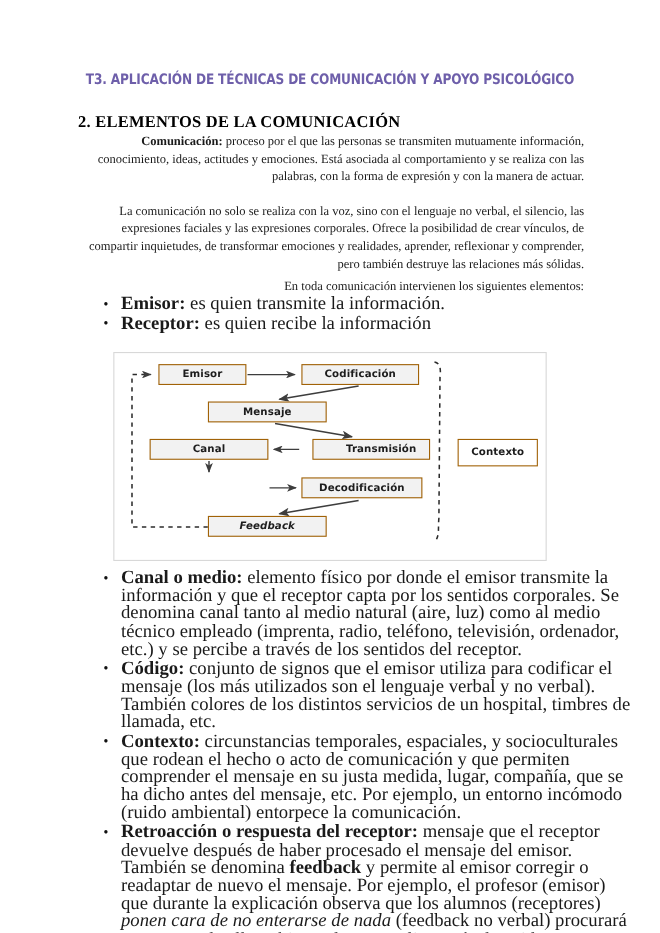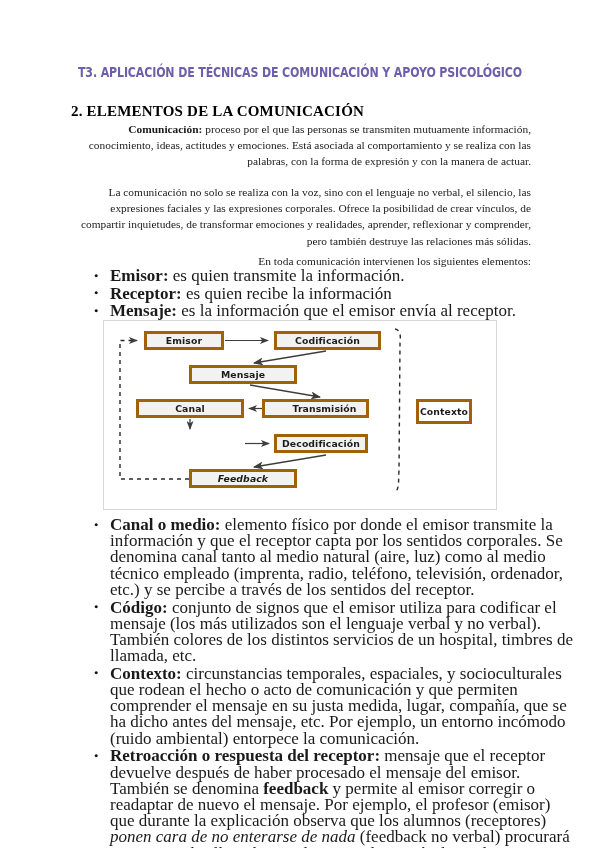--- a/index.html
+++ b/index.html
@@ -106,44 +106,44 @@
     width: 394px;
     height: 190px;
     background: #ffffff;
     border: 1px solid #d8d8d8;
     box-sizing: border-box;
   }
   .diagram svg { display: block; }
   .dbox {
     position: absolute;
     box-sizing: border-box;
-    border: 3px solid #a16207;
+    border: 1px solid #a16207;
     background: #f2f2f2;
     font-family: "DejaVu Sans", "Liberation Sans", sans-serif;
     font-weight: bold;
     font-size: 9.3px;
     color: #1c1c1c;
     display: flex;
     align-items: center;
     justify-content: center;
     text-align: center;
     letter-spacing: 0.1px;
   }
   .dbox.italic { font-style: italic; }
   .dbox.plain  { background: #ffffff; }
 
   .b-emisor        { left: 40px;  top: 10px;  width: 80px;  height: 19px; }
   .b-codificacion  { left: 170px; top: 10px;  width: 107px; height: 19px; }
   .b-mensaje       { left: 85px;  top: 44px;  width: 108px; height: 19px; }
   .b-canal         { left: 32px;  top: 78px;  width: 108px; height: 19px; }
-  .b-transmision   { left: 158px; top: 78px;  width: 107px; height: 19px; padding-left: 18px; }
+  .b-transmision   { left: 180px; top: 78px;  width: 107px; height: 19px; padding-left: 18px; }
   .b-receptor      { left: 32px;  top: 113px; width: 108px; height: 19px; }
-  .b-decodificacion{ left: 170px; top: 113px; width: 94px; height: 19px; }
+  .b-decodificacion{ left: 170px; top: 113px; width: 110px; height: 19px; }
   .b-feedback      { left: 85px;  top: 148px; width: 108px; height: 19px; }
-  .b-contexto      { left: 312px; top: 78px;  width: 56px;  height: 25px; }
+  .b-contexto      { left: 312px; top: 78px;  width: 73px;  height: 25px; }
 </style>
 </head>
 <body>
 
 <div class="page">
 
   <div class="doc-title">T3. APLICACIÓN DE TÉCNICAS DE COMUNICACIÓN Y APOYO PSICOLÓGICO</div>
 
   <div class="section-heading">2. ELEMENTOS DE LA COMUNICACIÓN</div>
 
@@ -154,23 +154,20 @@
   <div class="body-block" id="para-two">La comunicación no solo se realiza con la voz, sino con el lenguaje no verbal, el silencio, las expresiones faciales y las expresiones corporales. Ofrece la posibilidad de crear vínculos, de compartir inquietudes, de transformar emociones y realidades, aprender, reflexionar y comprender, pero también destruye las relaciones más sólidas.</div>
 
   <div class="body-block" id="para-intro">En toda comunicación intervienen los siguientes elementos:</div>
 
   <ul class="bullets" id="bullets-top">
     <li>
       <b>Emisor:</b><span> es quien transmite la información.</span>
     </li>
     <li>
       <b>Receptor:</b><span> es quien recibe la información</span>
-    </li>
-    <li>
-      <b>Mensaje:</b><span> es la información que el emisor envía al receptor.</span>
     </li>
   </ul>
 
   <div class="diagram">
 
     <svg width="392" height="188" viewBox="0 0 392 188" style="position:absolute;left:0;top:0;">
       <defs>
         <marker id="ah" markerWidth="9" markerHeight="7" refX="8" refY="3.5" orient="auto" markerUnits="userSpaceOnUse">
           <path d="M0,0 L9,3.5 L0,7 L2.2,3.5 z" fill="#3d3d3d"></path>
         </marker>

